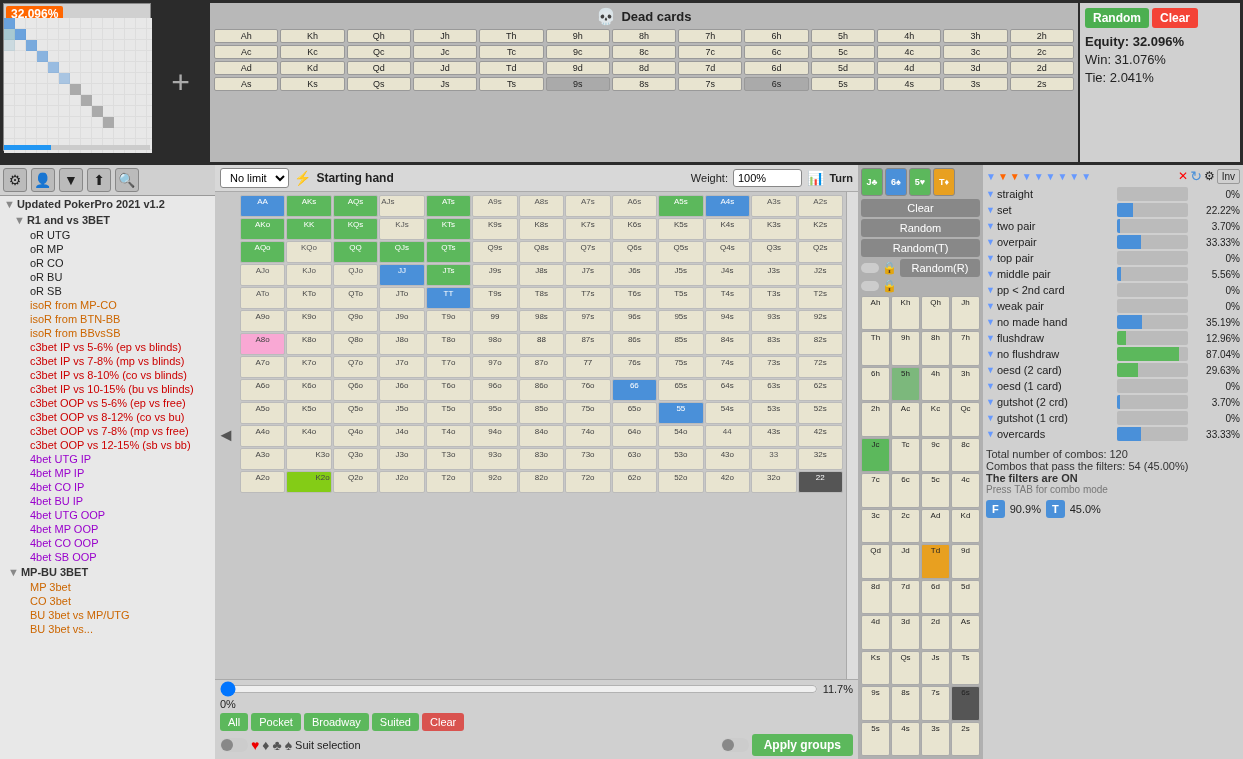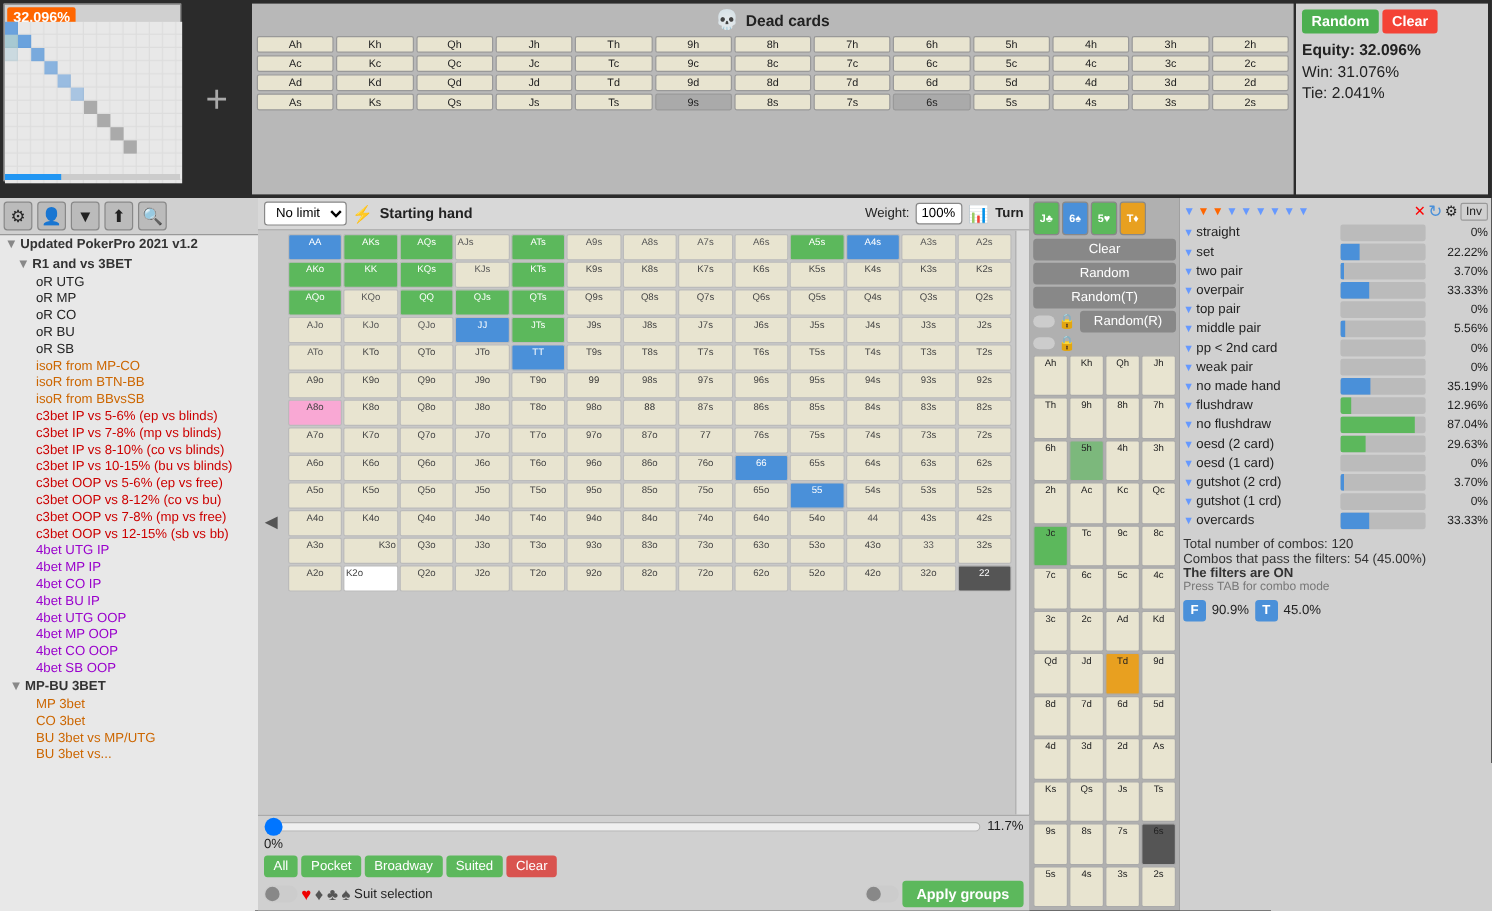--- a/index.html
+++ b/index.html
@@ -183,21 +183,21 @@
     <div style="flex:1;background:#c8c8c8;display:flex;flex-direction:column;min-width:0;">
 
       <div style="display:flex;align-items:center;gap:5px;padding:3px 5px;background:#d8d8d8;border-bottom:1px solid #aaa;flex-shrink:0;">
         <select style="background:#fff;border:1px solid #888;border-radius:3px;padding:2px 5px;font-size:11px;">
           <option>No limit</option>
         </select>
         <span style="color:#f44336;font-size:14px;">⚡</span>
         <span style="font-size:12px;font-weight:bold;">Starting hand</span>
         <span style="flex:1;"></span>
         <span style="font-size:11px;">Weight:</span>
-        <input type="text" value="100%" style="width: 39px; background: rgb(255, 255, 255); border: 1px solid rgb(136, 136, 136); border-radius: 3px; padding: 2px 4px; font-size: 11px;">
+        <input type="text" value="100%" style="width: 69px; background: rgb(255, 255, 255); border: 1px solid rgb(136, 136, 136); border-radius: 3px; padding: 2px 4px; font-size: 11px;">
         <span style="font-size:14px;color:#888;">📊</span>
         <span style="font-size:11px;font-weight:bold;">Turn</span>
       </div>
 
       <div style="display:flex;align-items:flex-start;flex:1;overflow:hidden;">
         <button style="background:none;border:none;color:#555;font-size:18px;cursor:pointer;padding:2px;align-self:center;">◄</button>
         <div style="flex:1;overflow:hidden;padding:2px;" id="hand-grid-container">
 
         <div style="display: grid; grid-template-columns: repeat(13, 1fr); gap: 1px; padding: 1px;">
               <div style="background: rgb(74, 144, 217); color: white; border: 1px solid rgb(187, 187, 187); border-radius: 2px; text-align: center; font-size: 8px; padding: 1px; cursor: pointer; min-height: 22px; line-height: 1.2;">AA</div>
@@ -350,21 +350,21 @@
               <div style="background: rgb(232, 228, 208); color: rgb(68, 68, 68); border: 1px solid rgb(187, 187, 187); border-radius: 2px; text-align: center; font-size: 8px; padding: 1px; cursor: pointer; min-height: 22px; line-height: 1.2;">T3o</div>
               <div style="background: rgb(232, 228, 208); color: rgb(68, 68, 68); border: 1px solid rgb(187, 187, 187); border-radius: 2px; text-align: center; font-size: 8px; padding: 1px; cursor: pointer; min-height: 22px; line-height: 1.2;">93o</div>
               <div style="background: rgb(232, 228, 208); color: rgb(68, 68, 68); border: 1px solid rgb(187, 187, 187); border-radius: 2px; text-align: center; font-size: 8px; padding: 1px; cursor: pointer; min-height: 22px; line-height: 1.2;">83o</div>
               <div style="background: rgb(232, 228, 208); color: rgb(68, 68, 68); border: 1px solid rgb(187, 187, 187); border-radius: 2px; text-align: center; font-size: 8px; padding: 1px; cursor: pointer; min-height: 22px; line-height: 1.2;">73o</div>
               <div style="background: rgb(232, 228, 208); color: rgb(68, 68, 68); border: 1px solid rgb(187, 187, 187); border-radius: 2px; text-align: center; font-size: 8px; padding: 1px; cursor: pointer; min-height: 22px; line-height: 1.2;">63o</div>
               <div style="background: rgb(232, 228, 208); color: rgb(68, 68, 68); border: 1px solid rgb(187, 187, 187); border-radius: 2px; text-align: center; font-size: 8px; padding: 1px; cursor: pointer; min-height: 22px; line-height: 1.2;">53o</div>
               <div style="background: rgb(232, 228, 208); color: rgb(68, 68, 68); border: 1px solid rgb(187, 187, 187); border-radius: 2px; text-align: center; font-size: 8px; padding: 1px; cursor: pointer; min-height: 22px; line-height: 1.2;">43o</div>
               <div style="background: rgb(232, 228, 208); color: rgb(85, 85, 85); border: 1px solid rgb(187, 187, 187); border-radius: 2px; text-align: center; font-size: 8px; padding: 1px; cursor: pointer; min-height: 22px; line-height: 1.2;">33</div>
               <div style="background: rgb(232, 228, 208); color: rgb(68, 68, 68); border: 1px solid rgb(187, 187, 187); border-radius: 2px; text-align: center; font-size: 8px; padding: 1px; cursor: pointer; min-height: 22px; line-height: 1.2;">32s</div>
               <div style="background: rgb(232, 228, 208); color: rgb(68, 68, 68); border: 1px solid rgb(187, 187, 187); border-radius: 2px; text-align: center; font-size: 8px; padding: 1px; cursor: pointer; min-height: 22px; line-height: 1.2;">A2o</div>
-              <div style="background: #ffffff; color: rgb(68, 68, 68); border: 1px solid rgb(187, 187, 187); border-radius: 2px; text-align: left; font-size: 8px; padding: 1px; cursor: pointer; min-height: 22px; line-height: 1.2;">K2o</div>
+              <div style="background: #84cc16; color: rgb(68, 68, 68); border: 1px solid rgb(187, 187, 187); border-radius: 2px; text-align: right; font-size: 8px; padding: 1px; cursor: pointer; min-height: 22px; line-height: 1.2;">K2o</div>
               <div style="background: rgb(232, 228, 208); color: rgb(68, 68, 68); border: 1px solid rgb(187, 187, 187); border-radius: 2px; text-align: center; font-size: 8px; padding: 1px; cursor: pointer; min-height: 22px; line-height: 1.2;">Q2o</div>
               <div style="background: rgb(232, 228, 208); color: rgb(68, 68, 68); border: 1px solid rgb(187, 187, 187); border-radius: 2px; text-align: center; font-size: 8px; padding: 1px; cursor: pointer; min-height: 22px; line-height: 1.2;">J2o</div>
               <div style="background: rgb(232, 228, 208); color: rgb(68, 68, 68); border: 1px solid rgb(187, 187, 187); border-radius: 2px; text-align: center; font-size: 8px; padding: 1px; cursor: pointer; min-height: 22px; line-height: 1.2;">T2o</div>
               <div style="background: rgb(232, 228, 208); color: rgb(68, 68, 68); border: 1px solid rgb(187, 187, 187); border-radius: 2px; text-align: center; font-size: 8px; padding: 1px; cursor: pointer; min-height: 22px; line-height: 1.2;">92o</div>
               <div style="background: rgb(232, 228, 208); color: rgb(68, 68, 68); border: 1px solid rgb(187, 187, 187); border-radius: 2px; text-align: center; font-size: 8px; padding: 1px; cursor: pointer; min-height: 22px; line-height: 1.2;">82o</div>
               <div style="background: rgb(232, 228, 208); color: rgb(68, 68, 68); border: 1px solid rgb(187, 187, 187); border-radius: 2px; text-align: center; font-size: 8px; padding: 1px; cursor: pointer; min-height: 22px; line-height: 1.2;">72o</div>
               <div style="background: rgb(232, 228, 208); color: rgb(68, 68, 68); border: 1px solid rgb(187, 187, 187); border-radius: 2px; text-align: center; font-size: 8px; padding: 1px; cursor: pointer; min-height: 22px; line-height: 1.2;">62o</div>
               <div style="background: rgb(232, 228, 208); color: rgb(68, 68, 68); border: 1px solid rgb(187, 187, 187); border-radius: 2px; text-align: center; font-size: 8px; padding: 1px; cursor: pointer; min-height: 22px; line-height: 1.2;">52o</div>
               <div style="background: rgb(232, 228, 208); color: rgb(68, 68, 68); border: 1px solid rgb(187, 187, 187); border-radius: 2px; text-align: center; font-size: 8px; padding: 1px; cursor: pointer; min-height: 22px; line-height: 1.2;">42o</div>
               <div style="background: rgb(232, 228, 208); color: rgb(68, 68, 68); border: 1px solid rgb(187, 187, 187); border-radius: 2px; text-align: center; font-size: 8px; padding: 1px; cursor: pointer; min-height: 22px; line-height: 1.2;">32o</div>

